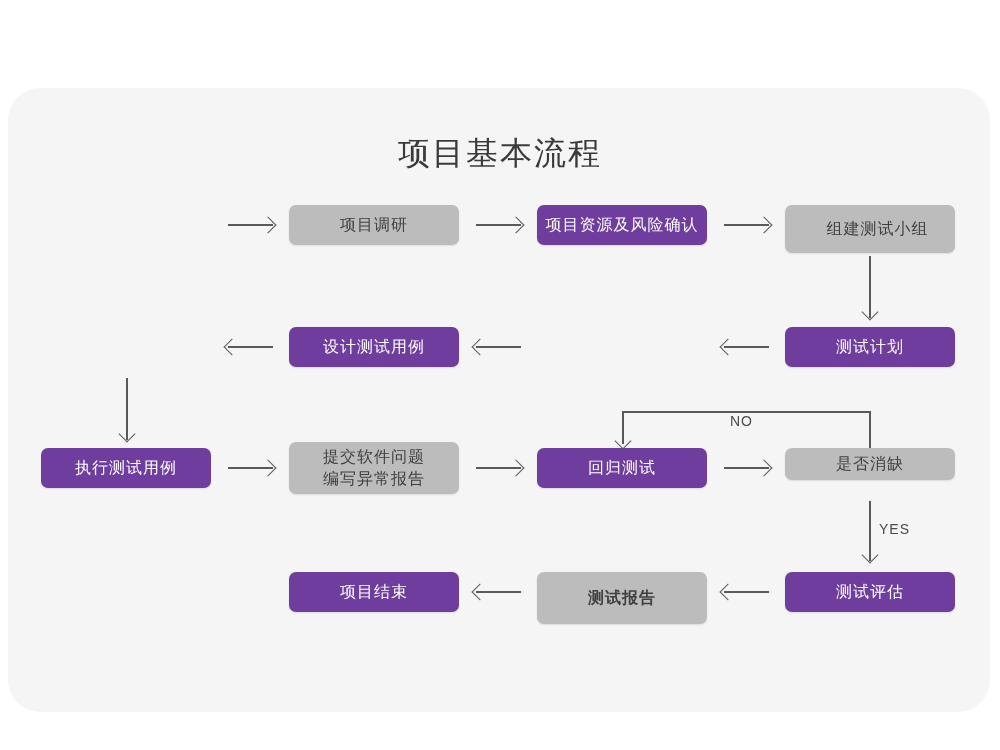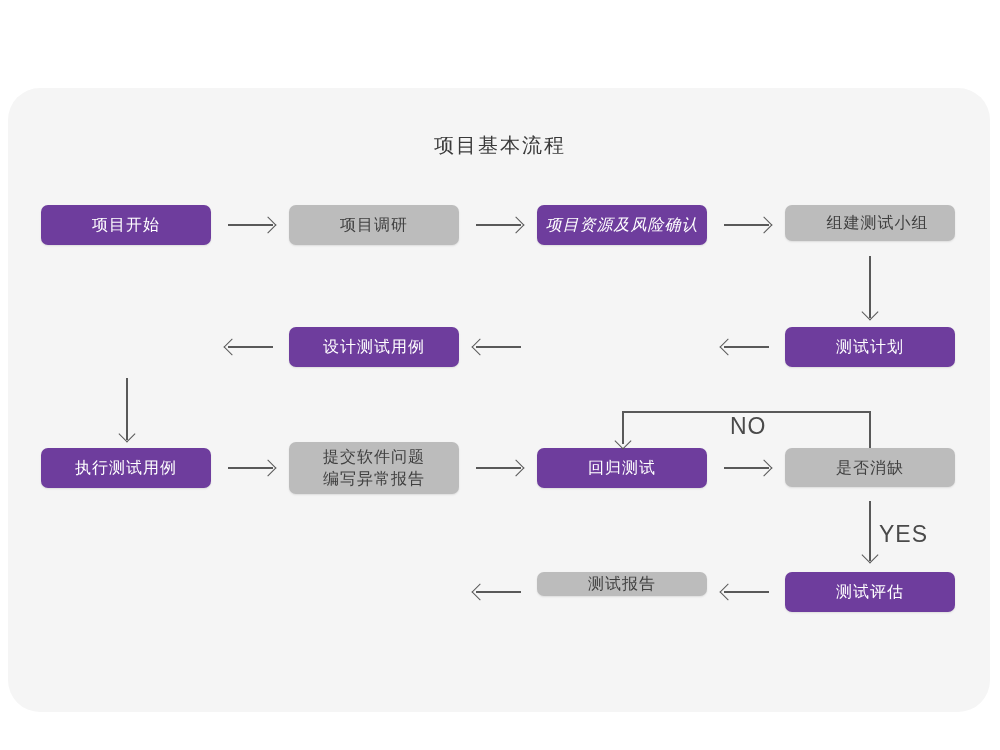--- a/index.html
+++ b/index.html
@@ -27,21 +27,21 @@
     height: 624px;
     background: #f5f5f5;
     border-radius: 32px;
   }
   .chart-title {
     position: absolute;
     left: 0;
     top: 132px;
     width: 1000px;
     text-align: center;
-    font-size: 20px;
+    font-size: 32px;
     letter-spacing: 2px;
     color: #3a3a3a;
     font-family: "DejaVu Sans", "Liberation Sans", sans-serif;
   }
   .node {
     position: absolute;
     box-sizing: border-box;
     border-radius: 7px;
     display: flex;
     align-items: center;
@@ -74,42 +74,41 @@
     width: 11px;
     height: 11px;
     border-top: 1.6px solid #595959;
     border-right: 1.6px solid #595959;
   }
   .head.right { transform: rotate(45deg); }
   .head.left  { transform: rotate(-135deg); }
   .head.down  { transform: rotate(135deg); }
   .edge-label {
     position: absolute;
-    font-size: 23px;
+    font-size: 14px;
     color: #4a4a4a;
     letter-spacing: 1px;
     font-family: "Liberation Sans", sans-serif;
   }
 </style>
 </head>
 <body>
 
 <div id="stage">
 
   <div class="card"></div>
 
   <div class="chart-title">项目基本流程</div>
 
-  <div class="node purple" style="left:41px;  top:205px; width:170px; height:40px;">项目开始</div>
 
   <div class="node gray" style="left:289px; top:205px; width:170px; height:40px;">项目调研</div>
 
-  <div class="node purple" style="left:537px; top:205px; width:170px; height:40px;font-style:italic;">项目资源及风险确认</div>
+  <div class="node purple" style="left:537px; top:205px; width:170px; height:40px;">项目资源及风险确认</div>
 
-  <div class="node gray" style="left:785px; top:205px; width:170px; height:36px;padding-left:15px;">组建测试小组</div>
+  <div class="node gray" style="left:785px; top:205px; width:170px; height:48px;padding-left:15px;">组建测试小组</div>
 
   <div class="arrow-line h-line" style="left:228px; top:224px; width:45px;"></div>
   <div class="head right" style="left:262px; top:219px;"></div>
 
   <div class="arrow-line h-line" style="left:476px; top:224px; width:45px;"></div>
   <div class="head right" style="left:510px; top:219px;"></div>
 
   <div class="arrow-line h-line" style="left:724px; top:224px; width:45px;"></div>
   <div class="head right" style="left:758px; top:219px;"></div>
 
@@ -134,43 +133,44 @@
   <div class="arrow-line v-line" style="left:126px; top:378px; height:62px;"></div>
   <div class="head down" style="left:121px; top:428px;"></div>
 
   <div class="node purple" style="left:41px;  top:448px; width:170px; height:40px;">执行测试用例</div>
 
   <div class="node gray" style="left:289px; top:442px; width:170px; height:52px;font-family:Liberation Serif, serif;">提交软件问题
 编写异常报告</div>
 
   <div class="node purple" style="left:537px; top:448px; width:170px; height:40px;">回归测试</div>
 
-  <div class="node gray" style="left:785px; top:448px; width:170px; height:39px;">是否消缺</div>
+  <div class="node gray" style="left:785px; top:448px; width:170px; height:32px;">是否消缺</div>
 
   <div class="arrow-line h-line" style="left:228px; top:467px; width:45px;"></div>
   <div class="head right" style="left:262px; top:462px;"></div>
 
   <div class="arrow-line h-line" style="left:476px; top:467px; width:45px;"></div>
   <div class="head right" style="left:510px; top:462px;"></div>
 
   <div class="arrow-line h-line" style="left:724px; top:467px; width:45px;"></div>
   <div class="head right" style="left:758px; top:462px;"></div>
 
   <div class="arrow-line v-line" style="left:869px; top:411px; height:37px;"></div>
   <div class="arrow-line h-line" style="left:622px; top:411px; width:249px;"></div>
   <div class="arrow-line v-line" style="left:622px; top:411px; height:33px;"></div>
   <div class="head down" style="left:617px; top:435px;"></div>
   <div class="edge-label" style="left:730px; top:413px;">NO</div>
 
   <div class="arrow-line v-line" style="left:869px; top:501px; height:60px;"></div>
   <div class="head down" style="left:864px; top:549px;"></div>
   <div class="edge-label" style="left:879px; top:521px;">YES</div>
 
+  <div class="node purple" style="left:289px; top:572px; width:170px; height:40px;">项目结束</div>
 
-  <div class="node gray" style="left:537px; top:572px; width:170px; height:24px;">测试报告</div>
+  <div class="node gray" style="left:537px; top:572px; width:170px; height:52px;font-weight:bold;">测试报告</div>
 
   <div class="node purple" style="left:785px; top:572px; width:170px; height:40px;">测试评估</div>
 
   <div class="arrow-line h-line" style="left:476px; top:591px; width:45px;"></div>
   <div class="head left" style="left:474px; top:586px;"></div>
 
   <div class="arrow-line h-line" style="left:724px; top:591px; width:45px;"></div>
   <div class="head left" style="left:722px; top:586px;"></div>
 
 </div>

